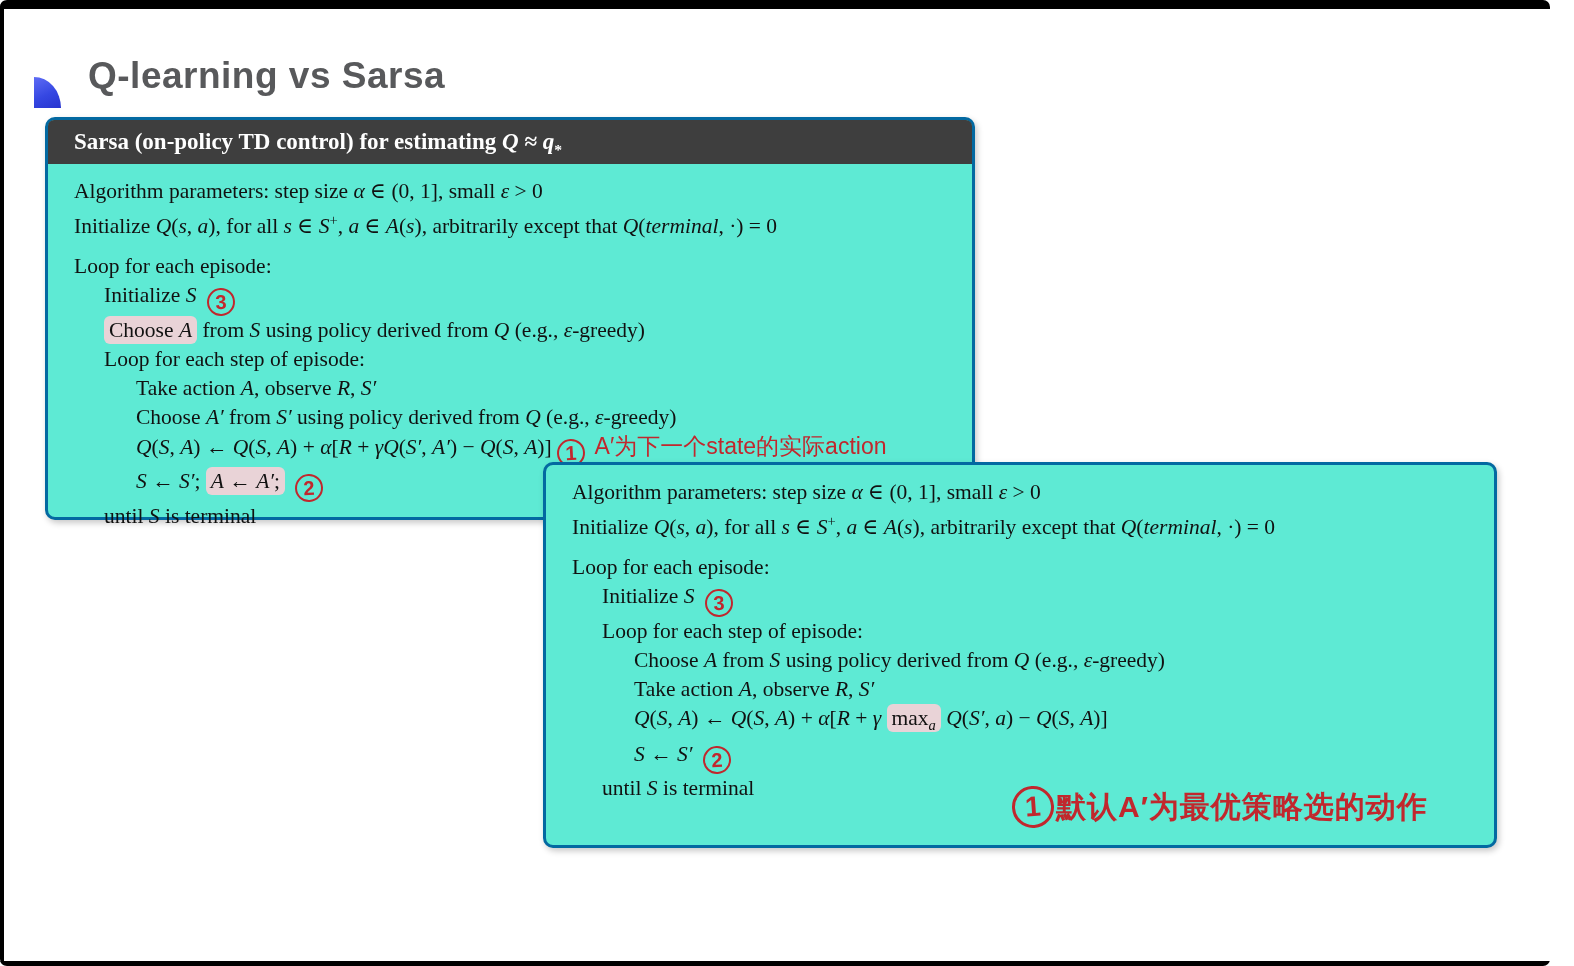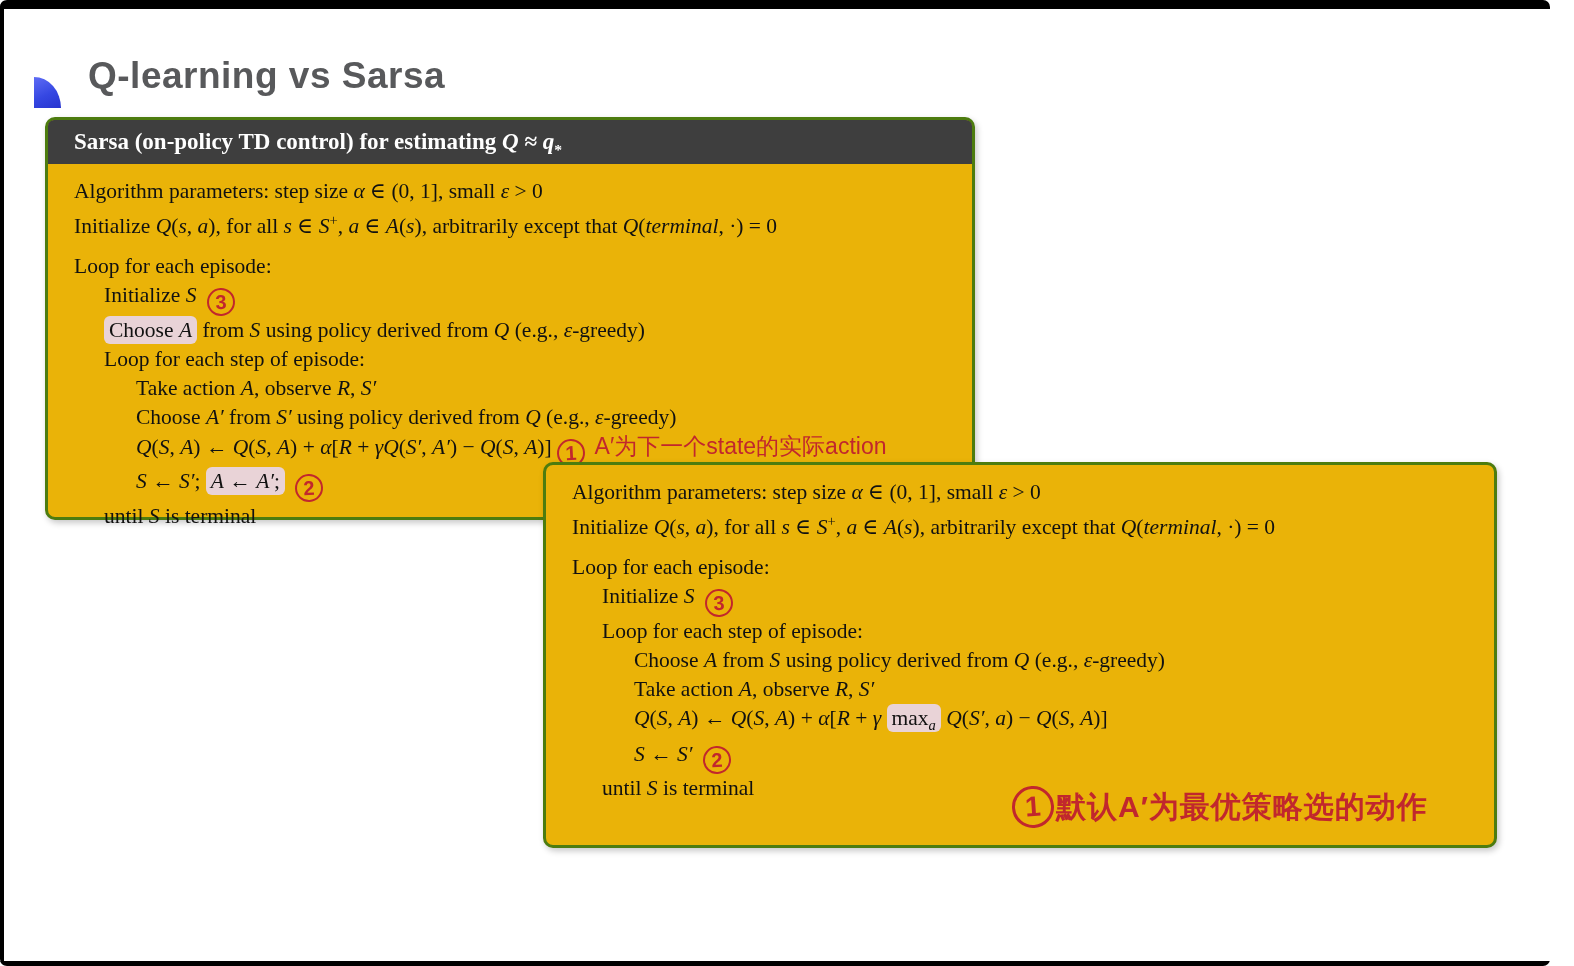--- a/index.html
+++ b/index.html
@@ -19,22 +19,22 @@
     background:linear-gradient(155deg,#5e6cf5 0%,#3547e2 55%,#2734cf 100%);
     border-radius:0 100% 0 0;
   }
   .page-title {
     position:absolute; left:88px; top:55px;
     font-family:"Liberation Sans","DejaVu Sans",sans-serif;
     font-size:37px; font-weight:600; color:#58595b; letter-spacing:0.5px;
   }
 
   .algo-box {
-    position:absolute; background:#eab308;
-    border:3px solid #4d7c0f; border-radius:10px;
+    position:absolute; background:#5eead4;
+    border:3px solid #0369a1; border-radius:10px;
     box-shadow:2px 3px 6px rgba(0,0,0,0.22);
   }
   .algo-box.sarsa     { left:45px;  top:117px; width:930px; height:403px; z-index:1; }
   .algo-box.qlearning { left:543px; top:462px; width:954px; height:386px; z-index:2; }
 
   .box-header {
     background:#3e3e3e; color:#ffffff;
     border-radius:6px 6px 0 0;
     font-size:23px; font-weight:bold;
     padding:9px 26px 8px 26px;

